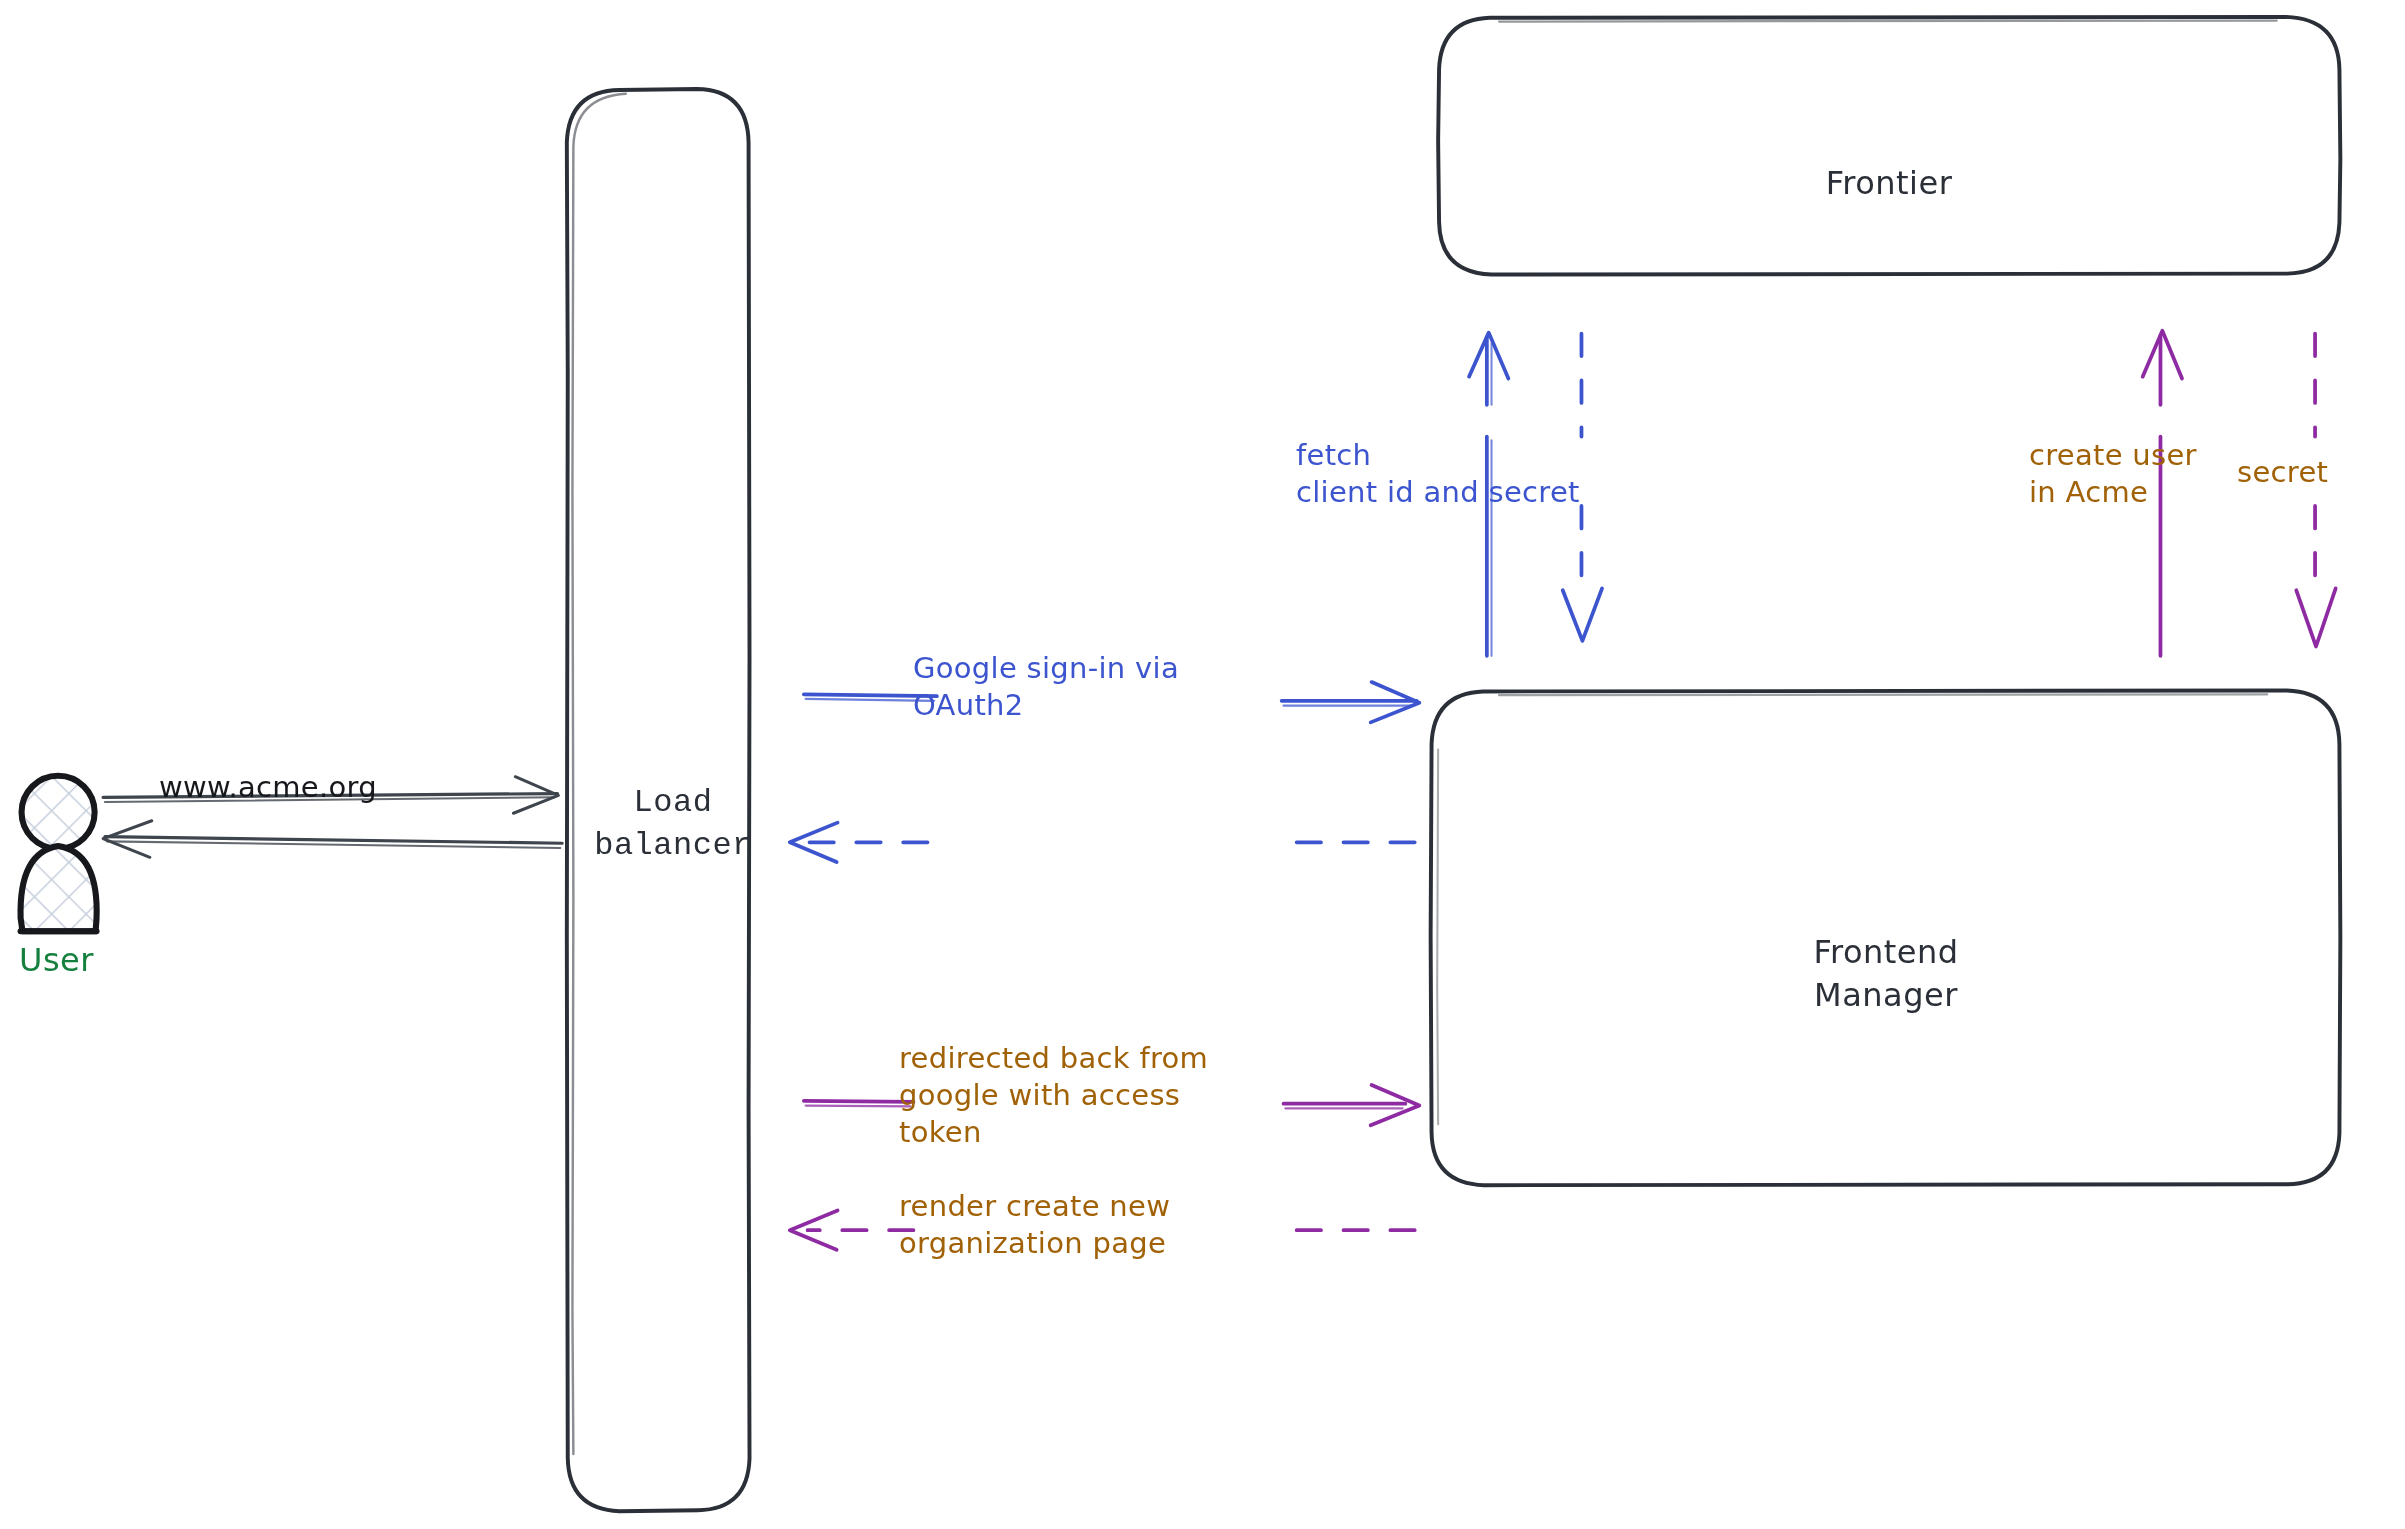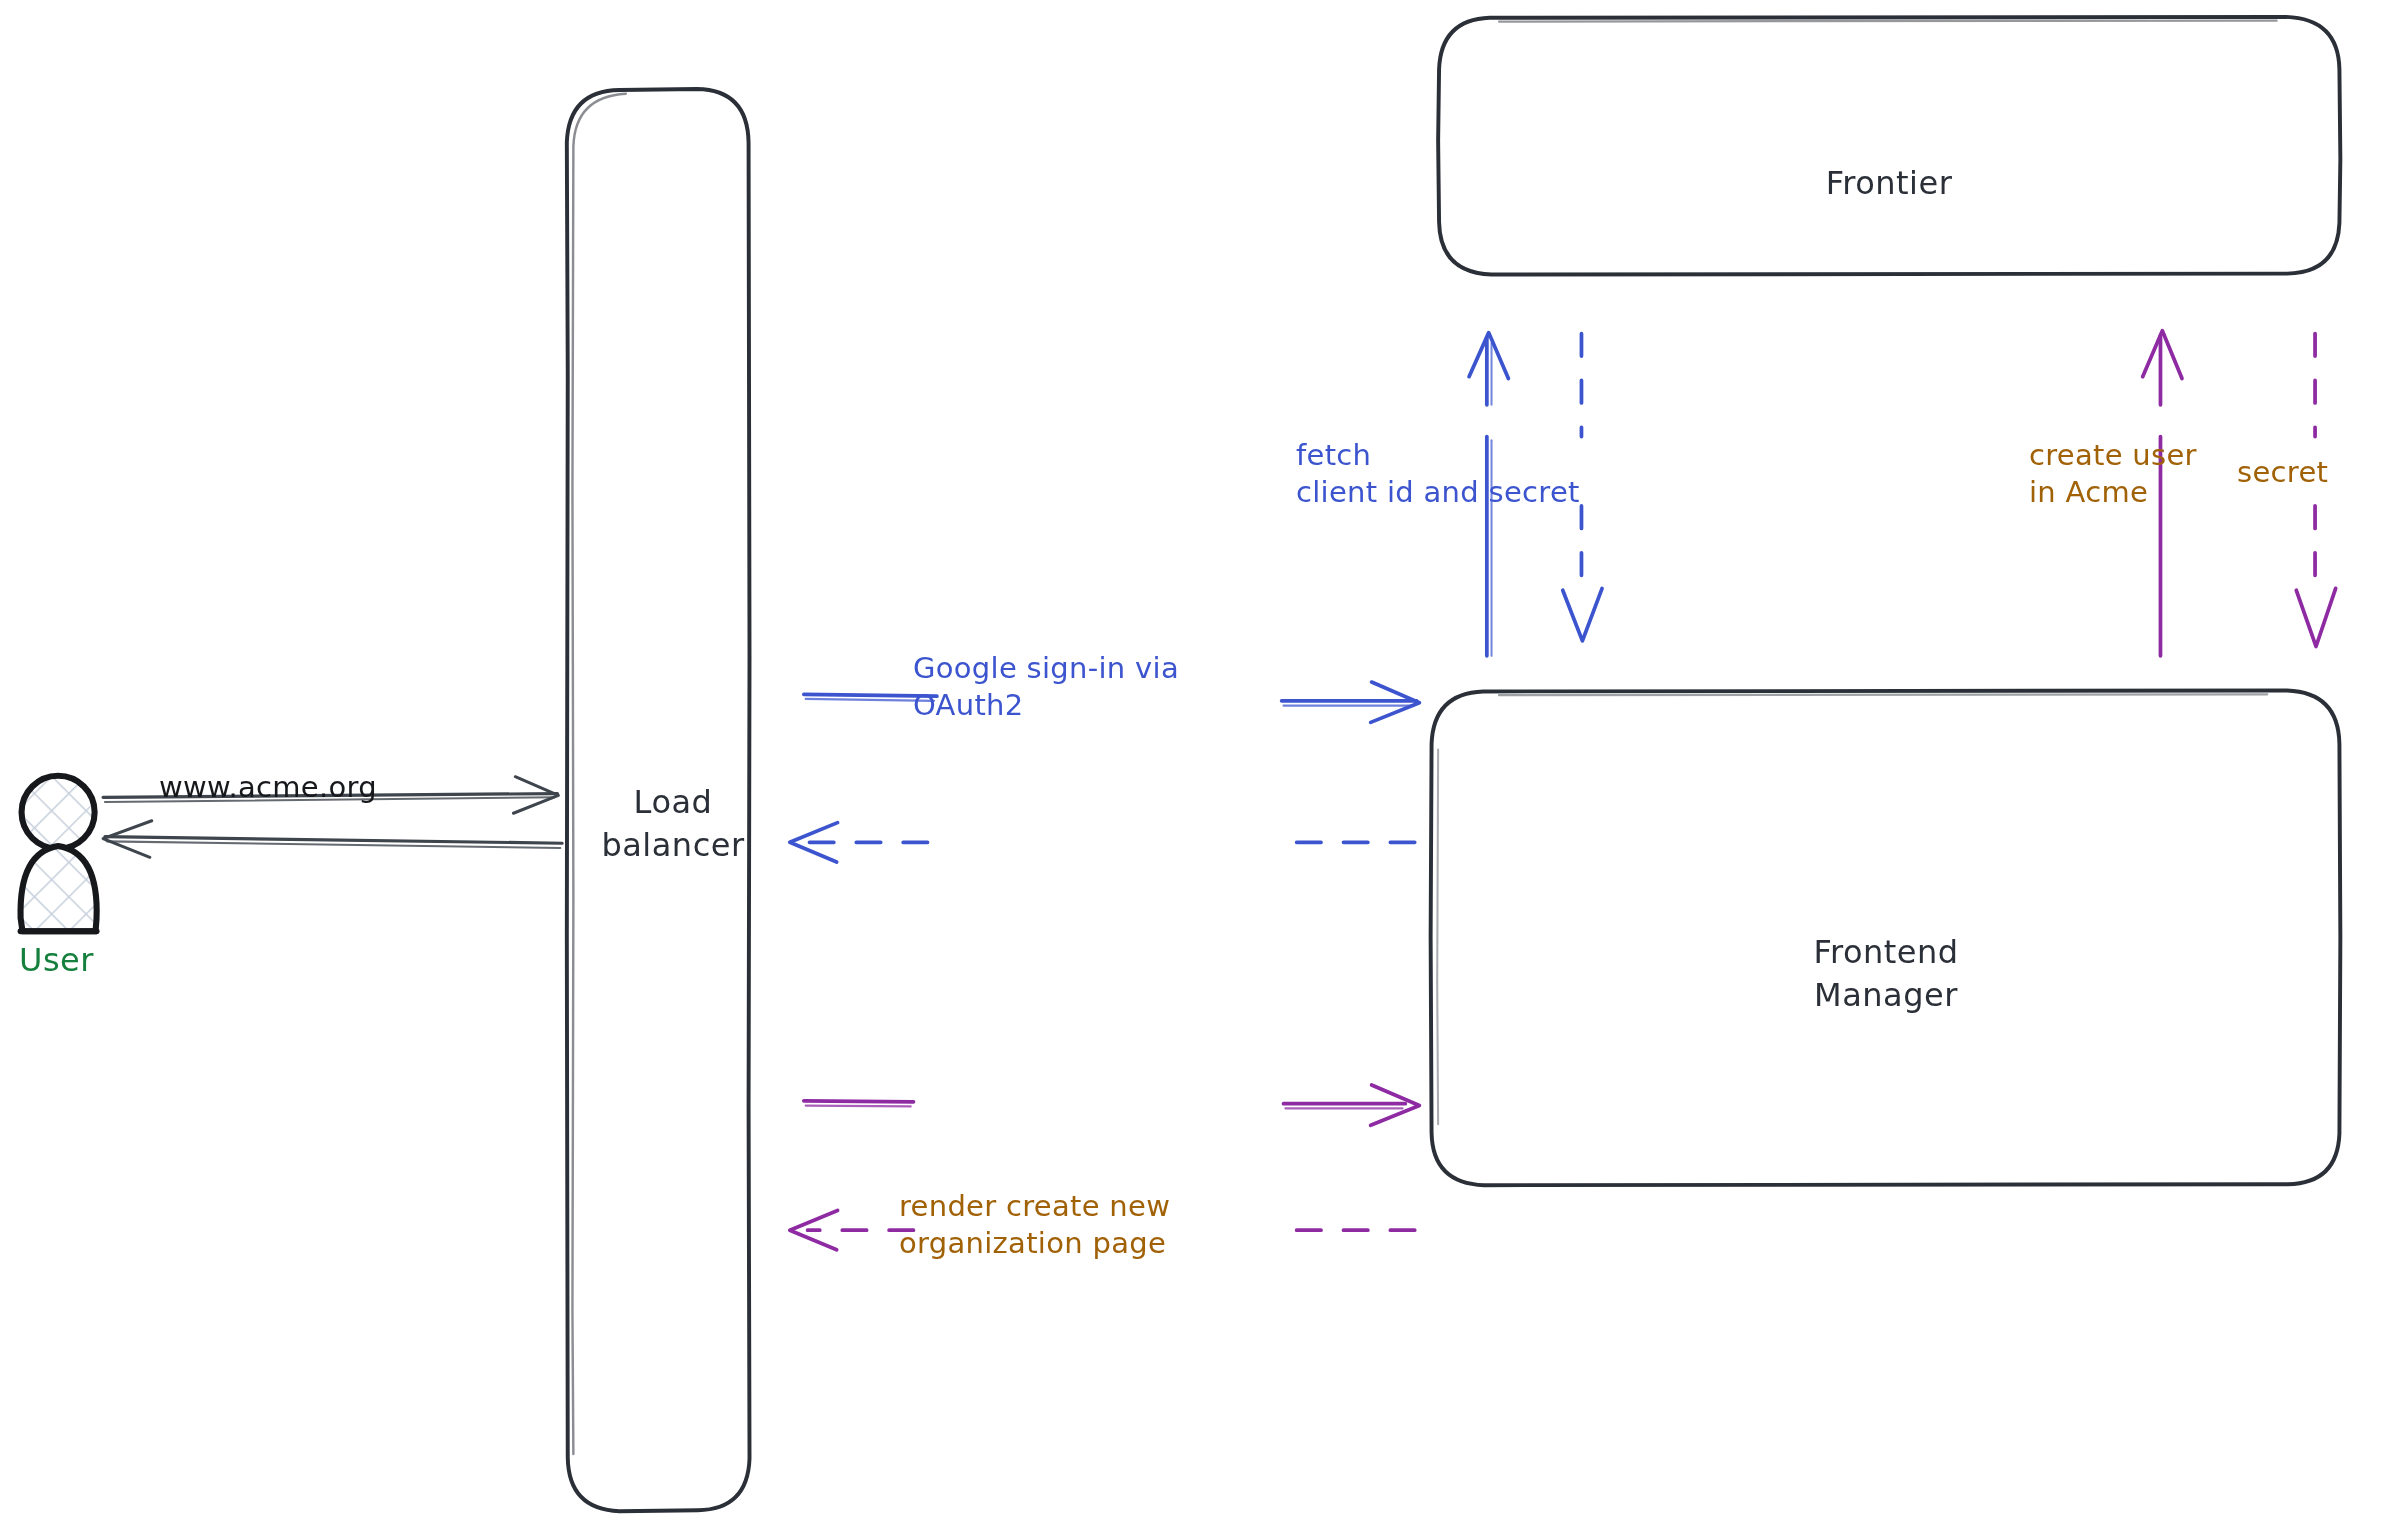--- a/index.html
+++ b/index.html
@@ -154,36 +154,39 @@
       <path d="M 2287 402 L 2308 353 L 2329 404" fill="none" stroke="#8e2ba3" stroke-width="4" stroke-linecap="round" stroke-linejoin="round"></path>
     </g>
 
     <g>
       <path d="M 2471 356 L 2471 466" fill="none" stroke="#8e2ba3" stroke-width="4" stroke-linecap="round" stroke-dasharray="24 26"></path>
       <path d="M 2471 540 L 2471 638" fill="none" stroke="#8e2ba3" stroke-width="4" stroke-linecap="round" stroke-dasharray="24 26"></path>
       <path d="M 2451 630 L 2472 690 L 2493 628" fill="none" stroke="#8e2ba3" stroke-width="4" stroke-linecap="round" stroke-linejoin="round"></path>
     </g>
   </svg>
 
-  <div class="node-label" style="left:567px; top:745px; width:212px;">Load
+  <div class="node-label" style="left:567px; top:745px; width:212px;font-family:Liberation Mono, monospace;">Load
 balancer</div>
 
   <div class="node-label" style="left:1438px; top:126px; width:902px;">Frontier</div>
 
   <div class="node-label" style="left:1431px; top:895px; width:910px;">Frontend
 Manager</div>
 
   <div class="actor-label" style="left:19px; top:941px;">User</div>
 
   <div class="edge-label" style="left:159px; top:769px; width:300px; color:#16181c;">www.acme.org</div>
 
   <div class="edge-label blue" style="left:913px; top:650px; width:375px;">Google sign-in via
 OAuth2</div>
 
 
+  <div class="edge-label purple" style="left:899px; top:1040px; width:394px;">redirected back from
+google with access
+token</div>
 
   <div class="edge-label purple" style="left:899px; top:1188px; width:394px;">render create new
 organization page</div>
 
   <div class="edge-label blue" style="left:1296px; top:437px; width:389px;">fetch
 client id and secret</div>
 
 
   <div class="edge-label purple" style="left:2029px; top:437px; width:262px;">create user
 in Acme</div>

